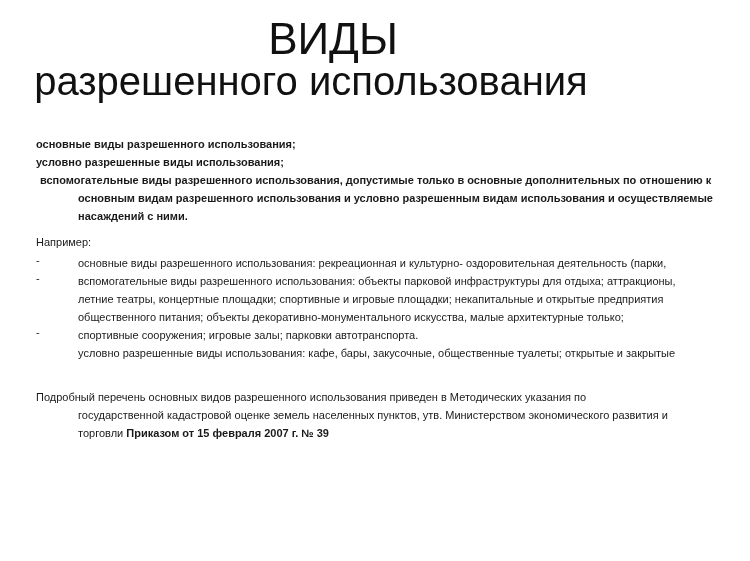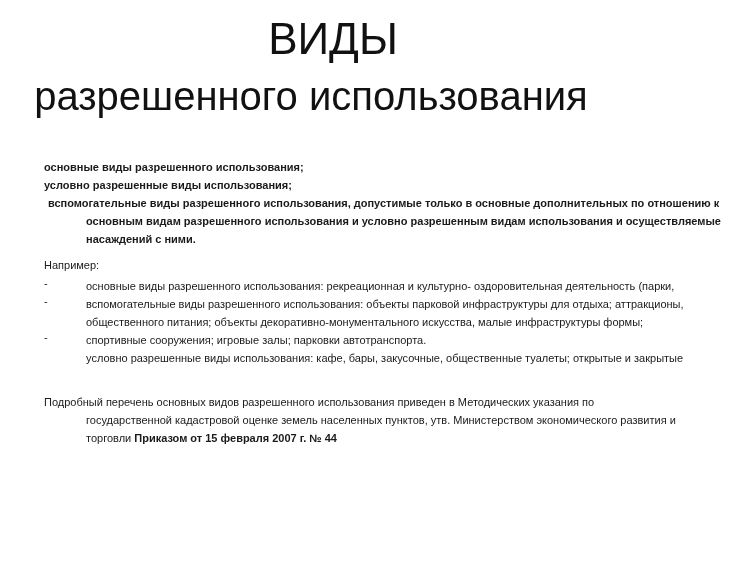--- a/index.html
+++ b/index.html
@@ -6,24 +6,24 @@
     body {
       width: 750px; height: 561px; background: #ffffff; color: #111;
       font-family: "Liberation Sans", "DejaVu Sans", sans-serif;
       position: relative; overflow: hidden;
     }
     .title1 {
       position: absolute; left: 0; width: 666px; top: 14px; text-align: center;
       font-size: 44px; line-height: 50px; color: #111;
     }
     .title2 {
-      position: absolute; left: 0; width: 622px; top: 72px; text-align: center;
+      position: absolute; left: 0; width: 622px; top: 57px; text-align: center;
       font-size: 40px; line-height: 48px; color: #111;
     }
-    .body { position: absolute; left: 44px; top: 135px; width: 700px; font-size: 11px; color: #1a1a1a; margin-top: 23px; }
+    .body { position: absolute; left: 36px; top: 135px; width: 700px; font-size: 11px; color: #1a1a1a; }
     .line { line-height: 18px; white-space: nowrap; }
     .bold { font-weight: bold; }
     .indent { padding-left: 42px; }
     .p3first { padding-left: 4px; }
     .dash-row { position: relative; }
     .dash { position: absolute; left: 0; top: 0; width: 20px; }
     .gap { height: 8px; }
     .gap-big { height: 26px; }
   </style>
 </head>
@@ -43,25 +43,26 @@
   <div class="line">Например:</div>
   <div class="gap" style="height:3px"></div>
 
   <div class="dash-row">
     <span class="dash">-</span>
     <div class="line indent">основные виды разрешенного использования: рекреационная и культурно- оздоровительная деятельность (парки,</div>
   </div>
   <div class="dash-row">
     <span class="dash">-</span>
     <div class="line indent">вспомогательные виды разрешенного использования: объекты парковой инфраструктуры для отдыха; аттракционы,</div>
-    <div class="line indent">общественного питания; объекты декоративно-монументального искусства, малые инфраструктуры формы;</div>
+    <div class="line indent">летние театры, концертные площадки; спортивные и игровые площадки; некапитальные и открытые предприятия</div>
+    <div class="line indent">общественного питания; объекты декоративно-монументального искусства, малые архитектурные только;</div>
   </div>
   <div class="dash-row">
     <span class="dash">-</span>
     <div class="line indent">спортивные сооружения; игровые залы; парковки автотранспорта.</div>
     <div class="line indent">условно разрешенные виды использования: кафе, бары, закусочные, общественные туалеты; открытые и закрытые</div>
   </div>
 
   <div class="gap-big"></div>
   <div class="line">Подробный перечень основных видов разрешенного использования приведен в Методических указания по</div>
   <div class="line indent">государственной кадастровой оценке земель населенных пунктов, утв. Министерством экономического развития и</div>
-  <div class="line indent"><span>торговли </span><span class="bold">Приказом от 15 февраля 2007 г. № 44</span></div>
+  <div class="line indent"><span>торговли </span><span class="bold">Приказом от 15 февраля 2007 г. № 39</span></div>
 </div>
 
 </body></html>

